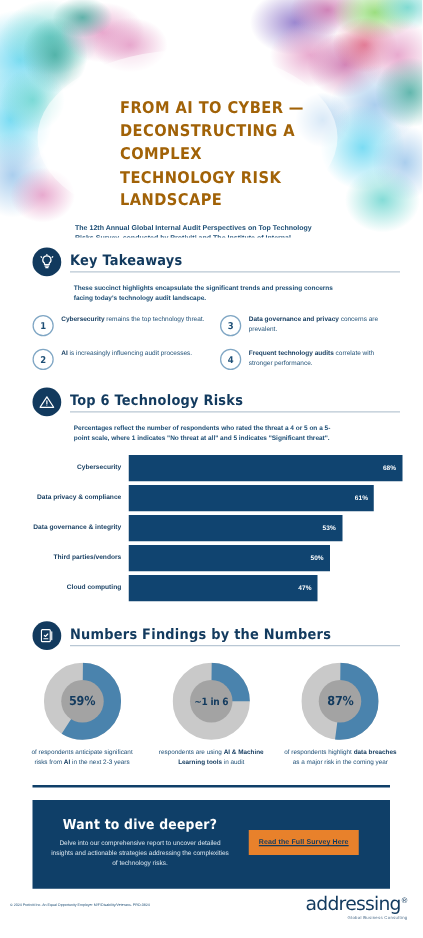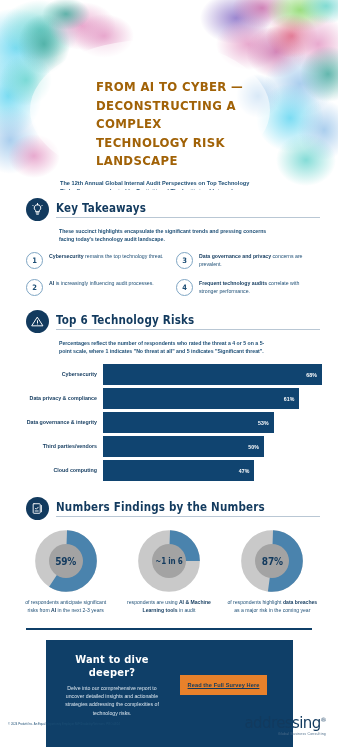--- a/index.html
+++ b/index.html
@@ -110,22 +110,22 @@
   .donut-val.small { font-size:8px; }
   .donut-cap {
     margin-top:7px; text-align:center; font-size:5.1px; line-height:7.8px;
     color:#1d4e75; width:92px;
   }
   .donut-cap b { color:#123a5e; }
 
   
   .cta-sep { margin:13px auto 0; width:286px; height:2px; background:#0f3f68; }
   .cta {
-    margin:10px auto 1px; width:247px; background:#0f3f68; color:#fff;
-    display:flex; align-items:center; padding:13px 14px 30px;
+    margin:10px auto 1px; width:286px; background:#0f3f68; color:#fff;
+    display:flex; align-items:center; padding:13px 14px 15px;
   }
   .cta-left { flex:1; text-align:center; padding-right:4px; }
   .cta-title {
     font-family:"DejaVu Sans Condensed","Liberation Sans Narrow","Liberation Sans", sans-serif;
     font-size:11px; font-weight:bold; letter-spacing:.2px;
   }
   .cta-body { margin-top:5px; font-size:5.2px; line-height:8.4px; color:#dbe6ef; }
   .cta-right { width:110px; display:flex; justify-content:center; }
   .cta-btn {
     background:#e8812b; color:#123a5e; font-size:5.6px; font-weight:bold;

